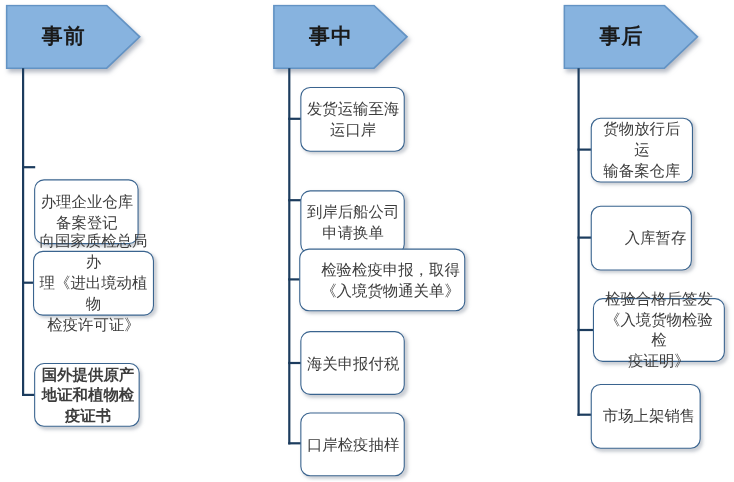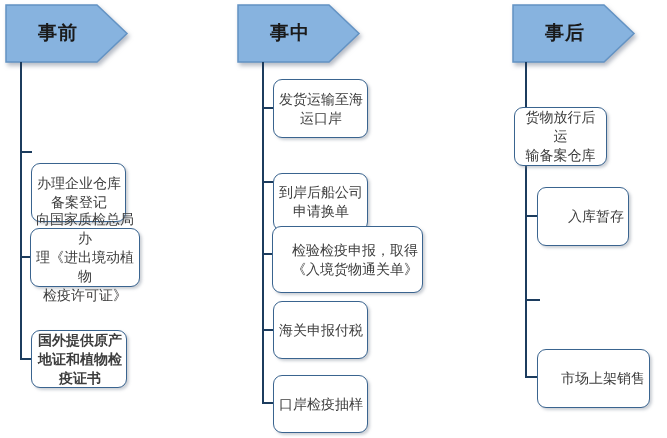--- a/index.html
+++ b/index.html
@@ -97,21 +97,21 @@
     <span>向国家质检总局办
 理《进出境动植物
 检疫许可证》</span>
   </div>
   <div class="node" style="left:31px; top:330px; width:96px; height:58px;font-weight:bold;">
     <span>国外提供原产
 地证和植物检
 疫证书</span>
   </div>
 
-  <div class="arrow-header" style="left:237px; top:4px;">
+  <div class="arrow-header" style="left:248px; top:4px;">
     <svg width="124" height="60" viewBox="0 0 124 60">
       <polygon points="1,1 92,1 122,29.5 92,58 1,58" fill="var(--arrow-fill)" stroke="var(--arrow-border)" stroke-width="1.5"></polygon>
     </svg>
     <span class="arrow-label">事中</span>
   </div>
 
   <div class="vline" style="left:262px; top:62px; height:342px;"></div>
   <div class="stub" style="left:262px; top:107px; width:12px;"></div>
   <div class="stub" style="left:262px; top:181px; width:12px;"></div>
   <div class="stub" style="left:262px; top:253px; width:12px;"></div>
@@ -119,21 +119,21 @@
   <div class="stub" style="left:262px; top:402px; width:12px;"></div>
 
   <div class="node" style="left:273px; top:79px; width:95px; height:59px;">
     <span>发货运输至海
 运口岸</span>
   </div>
   <div class="node" style="left:273px; top:153px; width:95px; height:58px;margin-top:20px;">
     <span>到岸后船公司
 申请换单</span>
   </div>
-  <div class="node" style="left:272px; top:226px; width:151px; height:67px;">
+  <div class="node" style="left:272px; top:226px; width:151px; height:57px;">
     <span>检验检疫申报，取得
 《入境货物通关单》</span>
   </div>
   <div class="node" style="left:273px; top:375px; width:95px; height:58px;">
     <span>口岸检疫抽样</span>
   </div>
   <div class="node" style="left:273px; top:301px; width:95px; height:58px;">
     <span>海关申报付税</span>
   </div>
 
@@ -143,24 +143,29 @@
     </svg>
     <span class="arrow-label">事后</span>
   </div>
 
   <div class="vline" style="left:525px; top:62px; height:316px;"></div>
   <div class="stub" style="left:525px; top:135px; width:13px;"></div>
   <div class="stub" style="left:525px; top:215px; width:13px;"></div>
   <div class="stub" style="left:525px; top:299px; width:15px;"></div>
   <div class="stub" style="left:525px; top:376px; width:13px;"></div>
 
-  <div class="node" style="left:514px; top:107px; width:93px; height:59px;">
+  <div class="node" style="left:537px; top:107px; width:93px; height:59px;">
     <span>货物放行后运
 输备案仓库</span>
   </div>
   <div class="node" style="left:537px; top:187px; width:92px; height:59px;">
     <span>入库暂存</span>
   </div>
-  <div class="node" style="left:537px; top:349px; width:113px; height:59px;">
+  <div class="node" style="left:539px; top:271px; width:120px; height:58px;">
+    <span>检验合格后签发
+《入境货物检验检
+疫证明》</span>
+  </div>
+  <div class="node" style="left:537px; top:349px; width:100px; height:59px;">
     <span>市场上架销售</span>
   </div>
 
 </div>
 
 </body></html>

